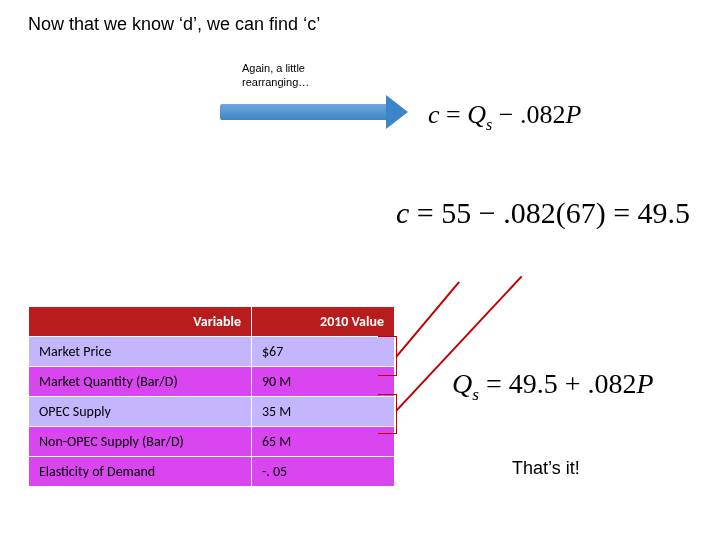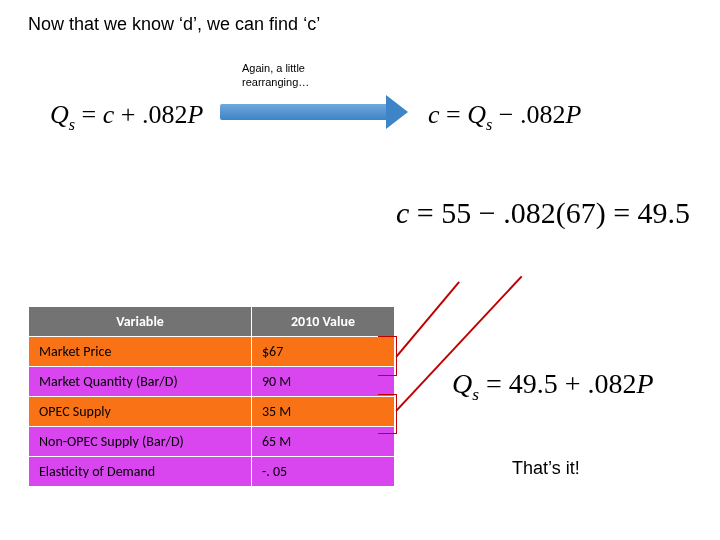--- a/index.html
+++ b/index.html
@@ -10,43 +10,42 @@
   .eq-left{left:50px;top:100px;font-size:26px}
   .eq-right{left:428px;top:100px;font-size:26px}
   .eq-big{left:396px;top:196px;font-size:30px}
   .eq-final{left:452px;top:368px;font-size:28px}
   .eq i{font-style:italic}
   .eq .sub{font-size:.62em;vertical-align:sub;position:relative;top:.05em}
   .arrow-zone{position:absolute;left:220px;top:98px;width:186px;height:30px}
   .arrow-bar{position:absolute;left:0;top:6px;width:170px;height:16px;background:linear-gradient(to bottom,#6fa8dc,#3d85c6);border-radius:2px}
   .arrow-head{position:absolute;right:-2px;top:-3px;width:0;height:0;border-left:22px solid #3d85c6;border-top:17px solid transparent;border-bottom:17px solid transparent}
   .tbl{position:absolute;left:28px;top:306px;border-collapse:collapse;font-family:Calibri,Arial,sans-serif;font-size:14px}
-  .tbl th{background:#737373;color:#fff;text-align:center;font-weight:700;padding:6px 10px;border:1px solid #fff}
+  .tbl th{background:#b91c1c;color:#fff;text-align:right;font-weight:700;padding:6px 10px;border:1px solid #fff}
   .tbl td{padding:6px 10px;border:1px solid #fff}
   .tbl tr.alt td{background:#d946ef}
-  .tbl tr.row td{background:#f97316}
+  .tbl tr.row td{background:#c4b5fd}
   .col1{width:202px}
   .col2{width:122px}
   .bracket{position:absolute;border:1.5px solid #c00000;border-left:none}
   .bracket-top{left:378px;top:336px;width:18px;height:38px}
   .bracket-bot{left:378px;top:394px;width:18px;height:38px}
   .redline{position:absolute;background:#c00000;height:1.5px;transform-origin:left center}
   .rl1{left:396px;top:356px;width:98px;transform:rotate(-50deg)}
   .rl2{left:396px;top:410px;width:184px;transform:rotate(-47deg)}
   .thatsit{position:absolute;left:512px;top:458px;font-size:18px}
 </style>
 </head>
 <body>
 <div class="slide">
 
 <div class="title">Now that we know ‘d’, we can find ‘c’</div>
 
 <div class="rearr-label">Again, a little rearranging…</div>
 
-<div class="eq eq-left"><i>Q<span class="sub">s</span></i> = <i>c</i> + .082<i>P</i></div>
 
 <div class="arrow-zone">
   <div class="arrow-bar"></div>
   <div class="arrow-head"></div>
 </div>
 
 <div class="eq eq-right"><i>c</i> = <i>Q<span class="sub">s</span></i> − .082<i>P</i></div>
 
 <div class="eq eq-big"><i>c</i> = 55 − .082(67) = 49.5</div>
 

